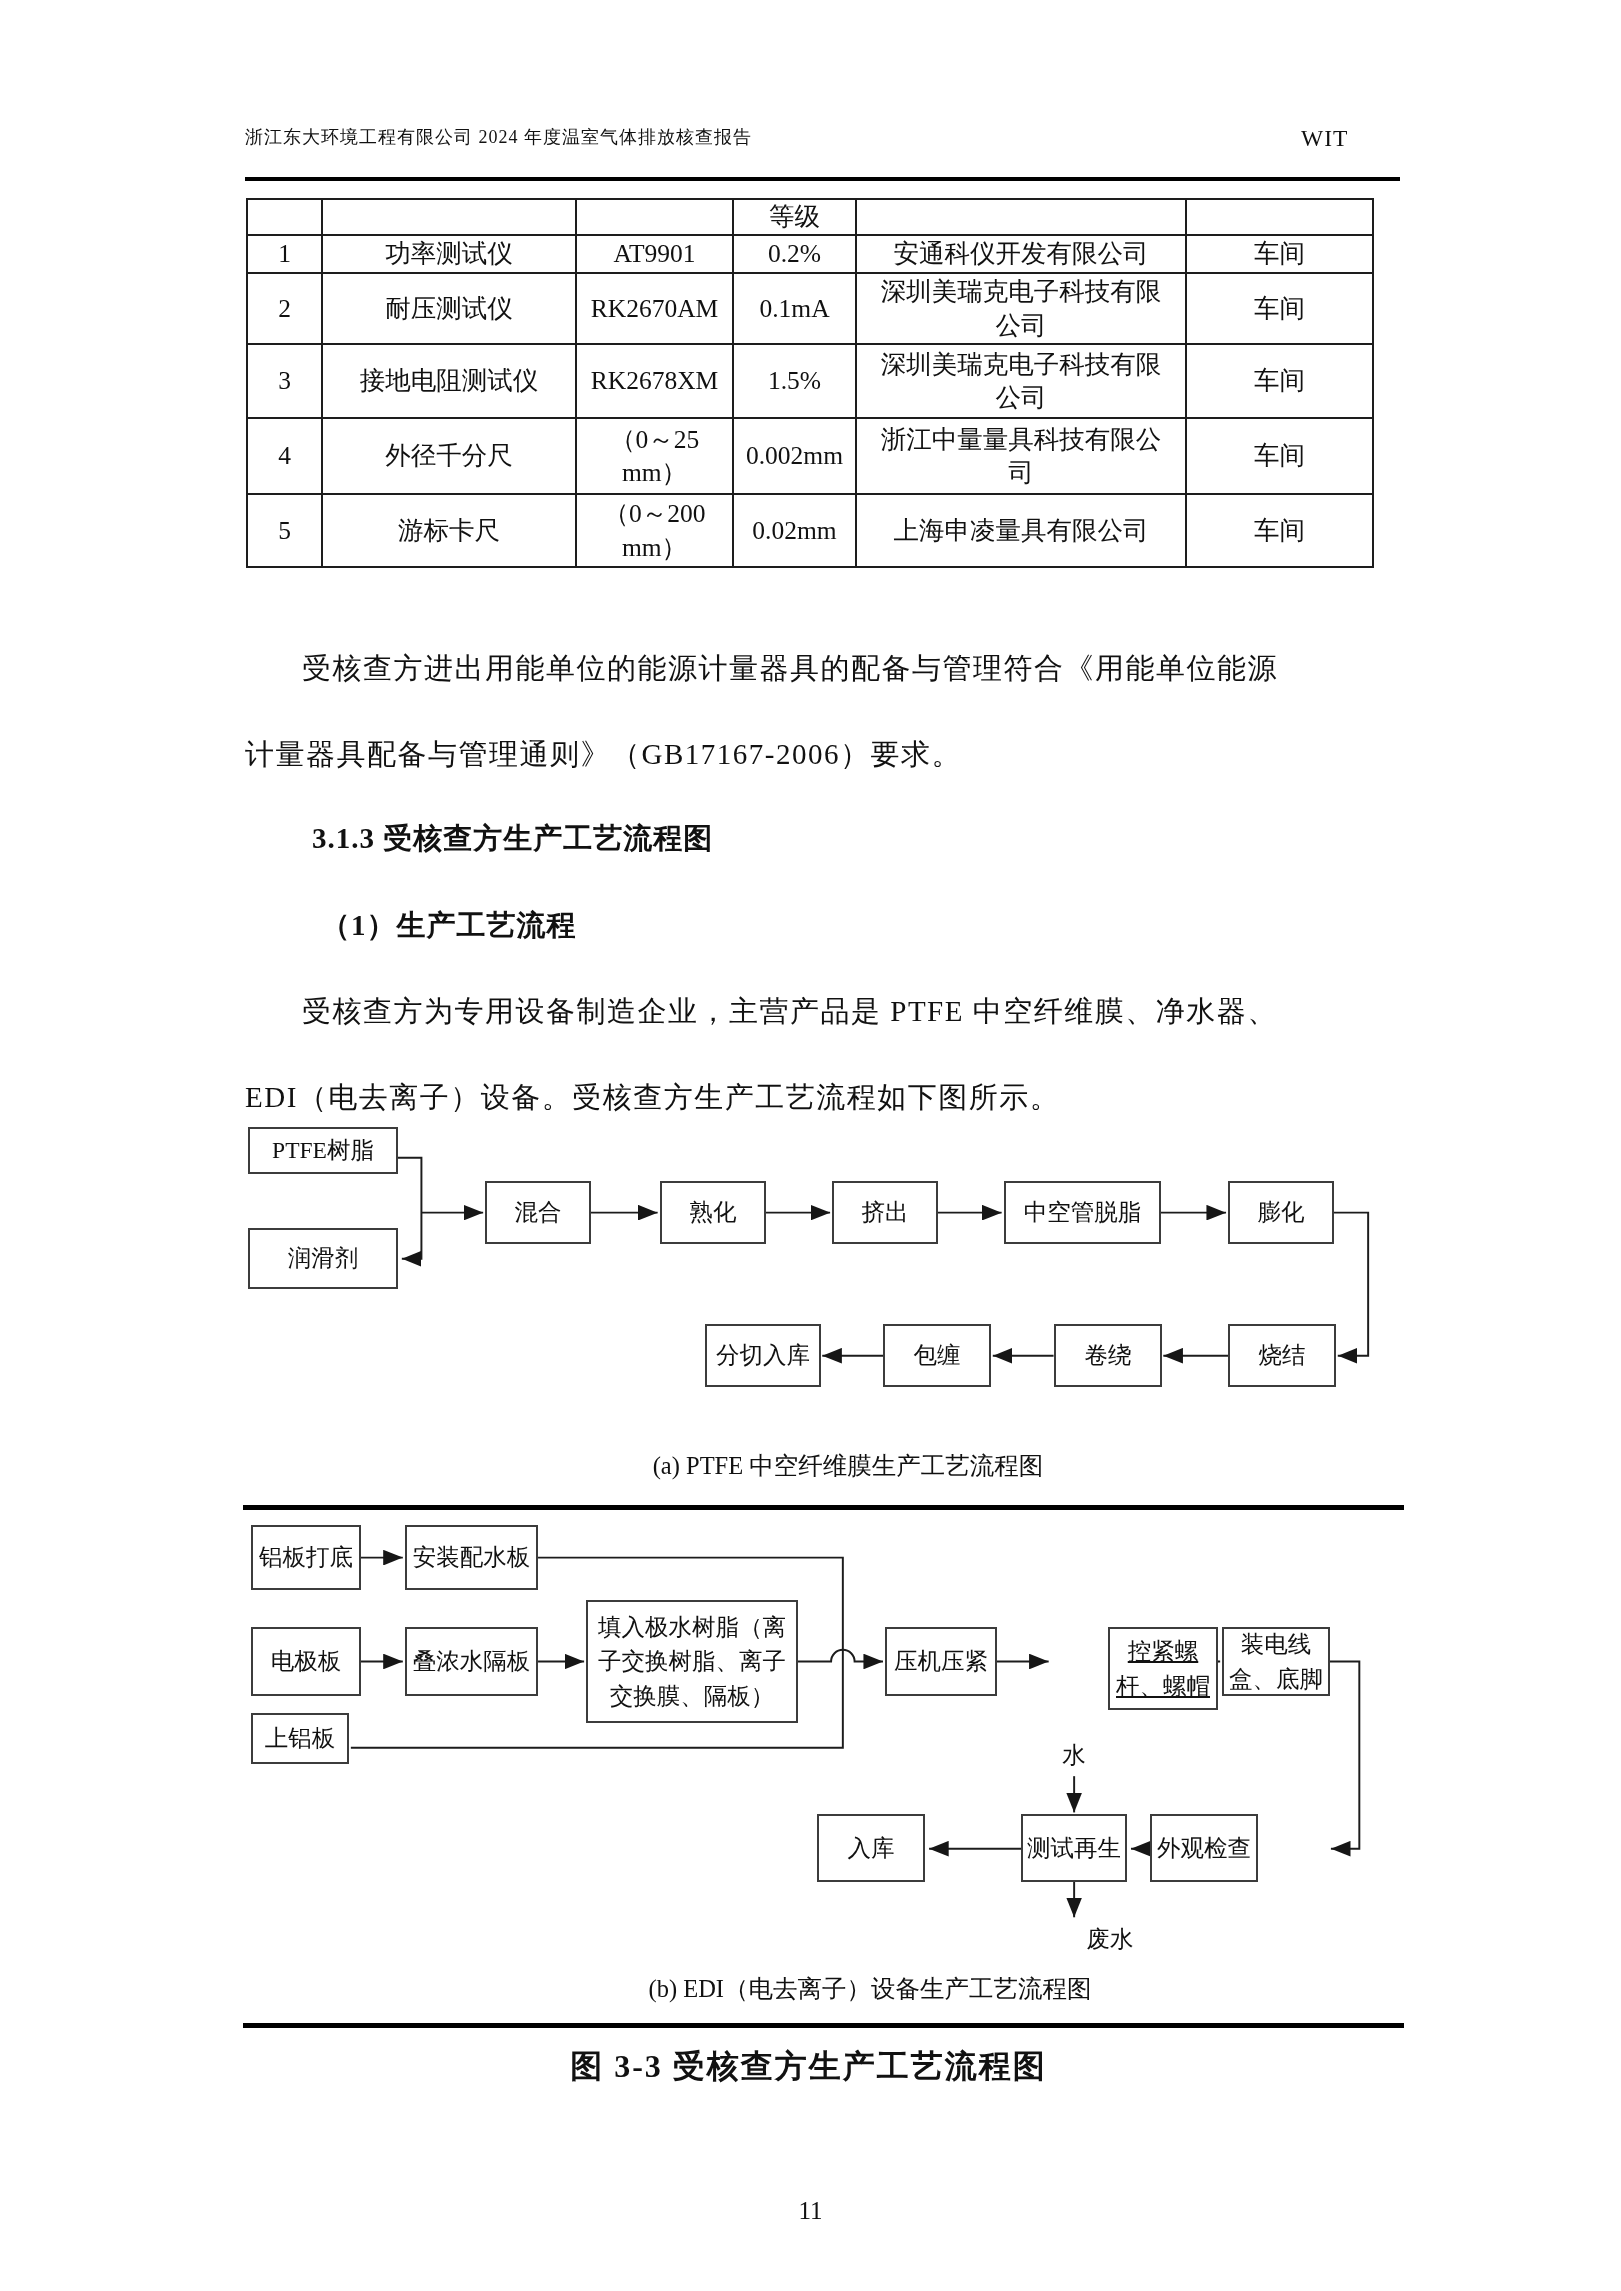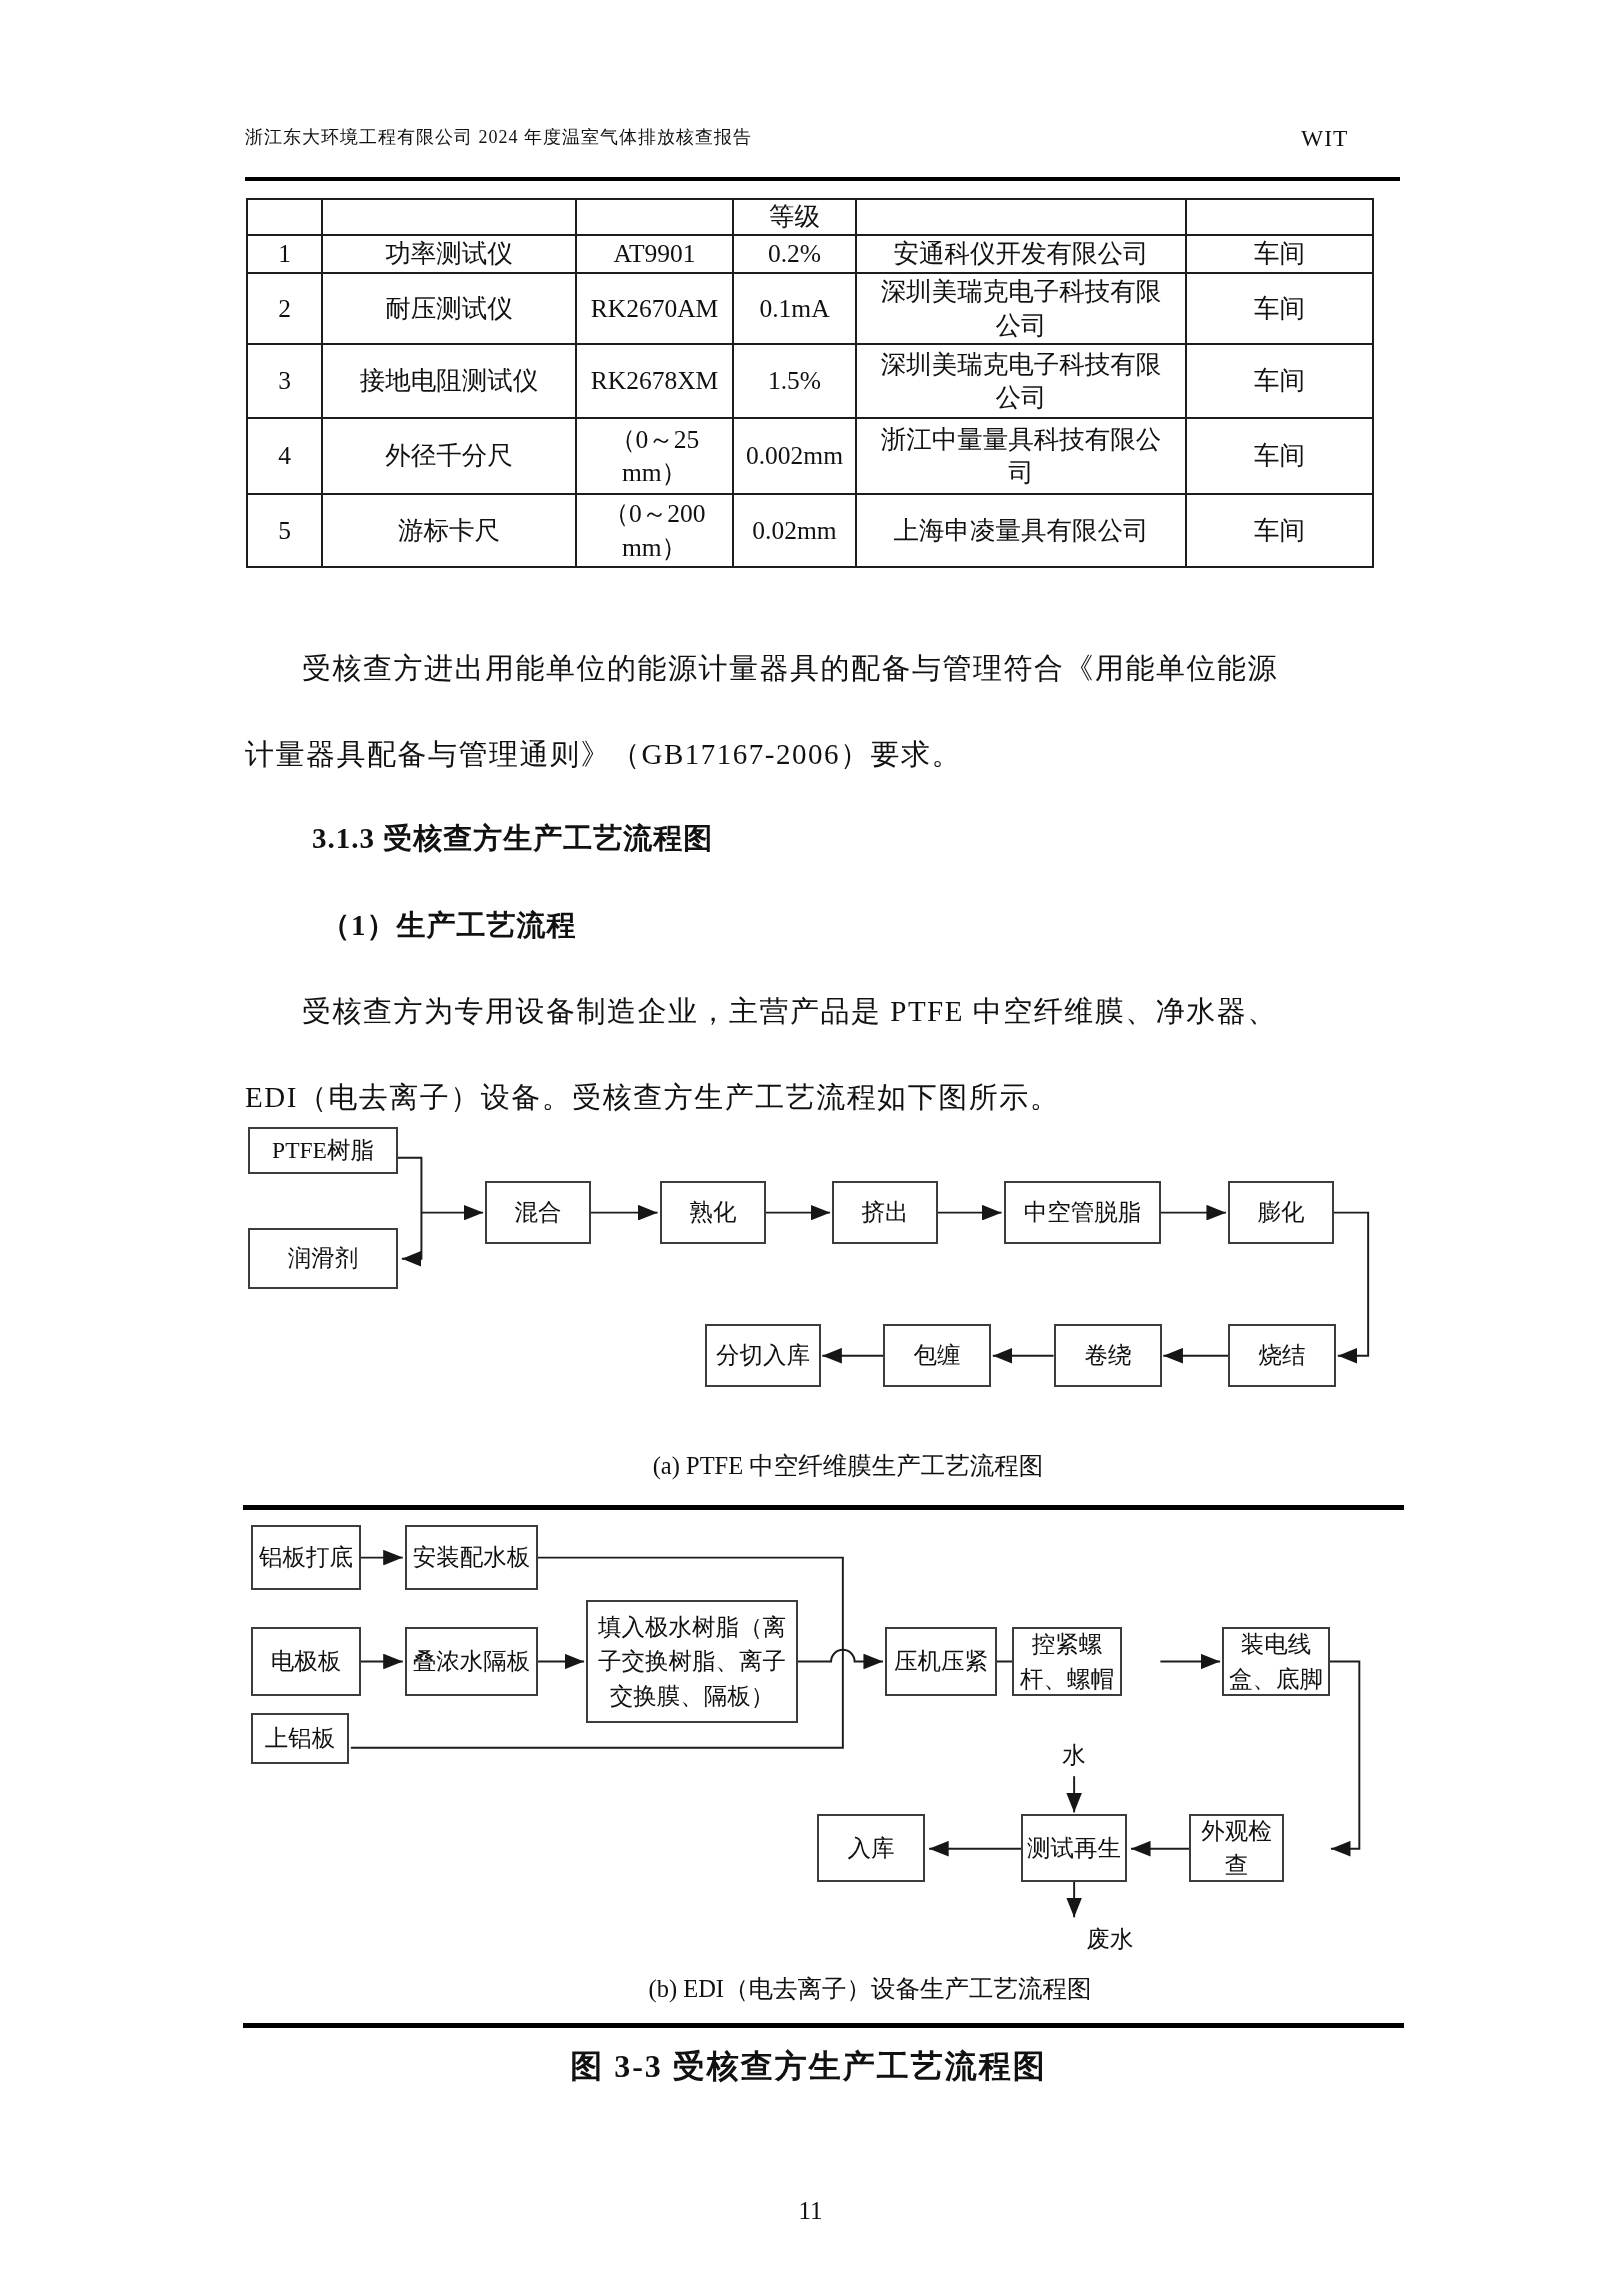--- a/index.html
+++ b/index.html
@@ -169,24 +169,24 @@
     <div class="fbox" style="left: 1054px; top: 1324px; width: 108px; height: 63px;">卷绕</div>
     <div class="fbox" style="left: 1228px; top: 1324px; width: 108px; height: 63px;">烧结</div>
     <div class="fbox" style="left: 251px; top: 1525px; width: 110px; height: 65px;">铝板打底</div>
     <div class="fbox" style="left: 405px; top: 1525px; width: 133px; height: 65px;">安装配水板</div>
     <div class="fbox" style="left: 251px; top: 1627px; width: 110px; height: 69px;">电极板</div>
     <div class="fbox" style="left: 405px; top: 1627px; width: 133px; height: 69px;">叠浓水隔板</div>
     <div class="fbox" style="left: 586px; top: 1600px; width: 212px; height: 123px;">填入极水树脂（离
 子交换树脂、离子
 交换膜、隔板）</div>
     <div class="fbox" style="left: 885px; top: 1627px; width: 112px; height: 69px;">压机压紧</div>
-    <div class="fbox" style="left: 1012px; top: 1627px; width: 110px; height: 69px;">控紧螺
+    <div class="fbox" style="left: 1108px; top: 1627px; width: 110px; height: 83px; text-decoration: underline;">控紧螺
 杆、螺帽</div>
     <div class="fbox" style="left: 1222px; top: 1627px; width: 108px; height: 69px;">装电线
 盒、底脚</div>
     <div class="fbox" style="left: 251px; top: 1713px; width: 98px; height: 51px;">上铝板</div>
     <div class="fbox" style="left: 817px; top: 1814px; width: 108px; height: 68px;">入库</div>
     <div class="fbox" style="left: 1021px; top: 1814px; width: 106px; height: 68px;">测试再生</div>
-    <div class="fbox" style="left: 1189px; top: 1814px; width: 95px; height: 68px;">外观检查</div>
+    <div class="fbox" style="left: 1150px; top: 1814px; width: 108px; height: 68px;">外观检查</div>
     <div class="flabel" style="left: 1074px; top: 1755px;">水</div>
     <div class="flabel" style="left: 1074px; top: 1939px; margin-left: 36px;">废水</div>
   </div>
 
 
 </body></html>

